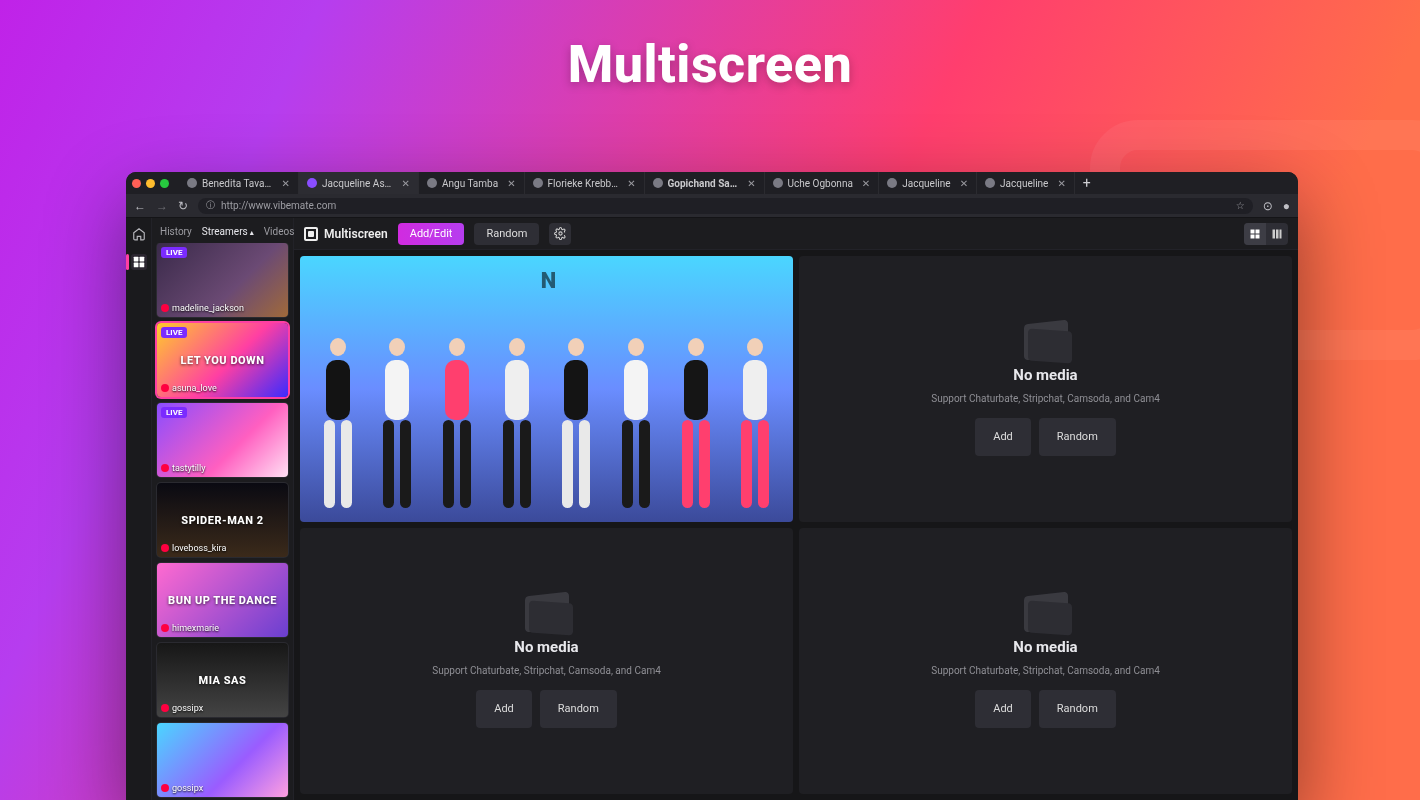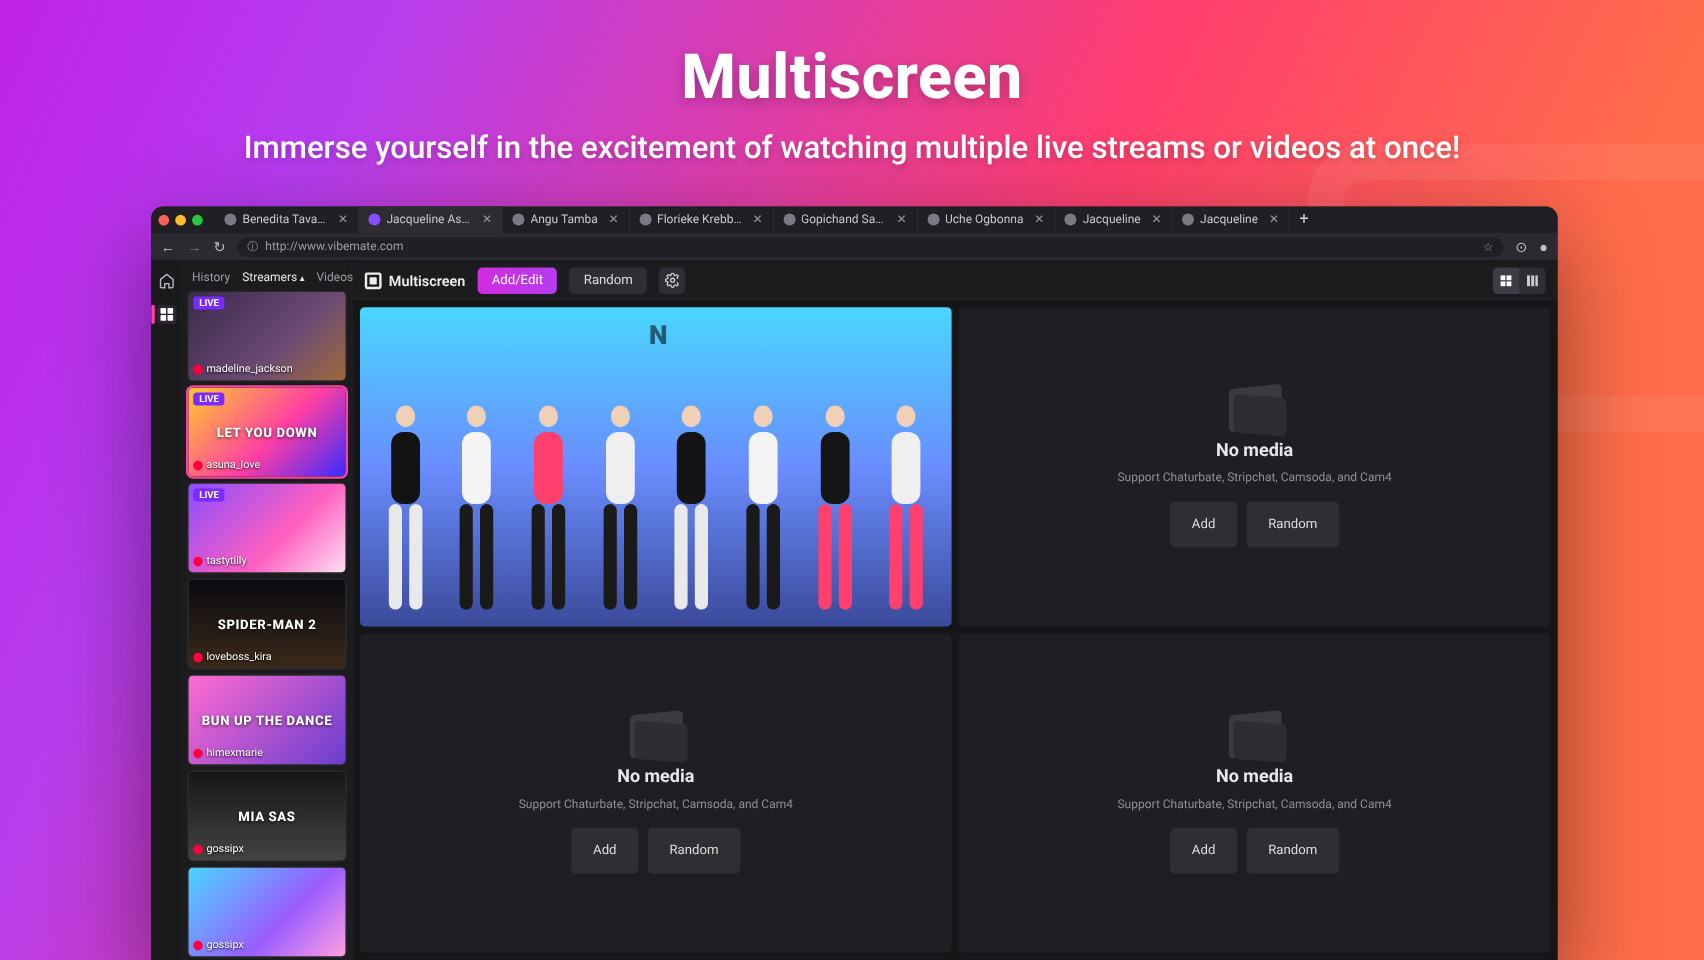--- a/index.html
+++ b/index.html
@@ -203,21 +203,20 @@
 
   svg{display:block;}
 </style>
 </head>
 <body>
 
 <div class="bg-device"></div>
 
 <div class="hero">
   <h1>Multiscreen</h1>
-  <p>Immerse yourself in the excitement of watching multiple live streams or videos at once!</p>
 </div>
 
 <div class="browser">
 
   <div class="tabstrip">
     <div class="mac-dots">
       <span class="d-red"></span>
       <span class="d-yel"></span>
       <span class="d-grn"></span>
     </div>
@@ -237,21 +236,21 @@
           <span style="overflow:hidden;text-overflow:ellipsis;">Angu Tamba</span>
           <span class="x">✕</span>
         </div>
         <div class="tab">
           <span class="fav"></span>
           <span style="overflow:hidden;text-overflow:ellipsis;">Florieke Krebber</span>
           <span class="x">✕</span>
         </div>
         <div class="tab">
           <span class="fav"></span>
-          <span style="overflow:hidden;text-overflow:ellipsis;">Gopichand Sana</span>
+          <span style="overflow:hidden;text-overflow:ellipsis;font-weight:bold;">Gopichand Sana</span>
           <span class="x">✕</span>
         </div>
         <div class="tab">
           <span class="fav"></span>
           <span style="overflow:hidden;text-overflow:ellipsis;">Uche Ogbonna</span>
           <span class="x">✕</span>
         </div>
         <div class="tab">
           <span class="fav"></span>
           <span style="overflow:hidden;text-overflow:ellipsis;">Jacqueline</span>

